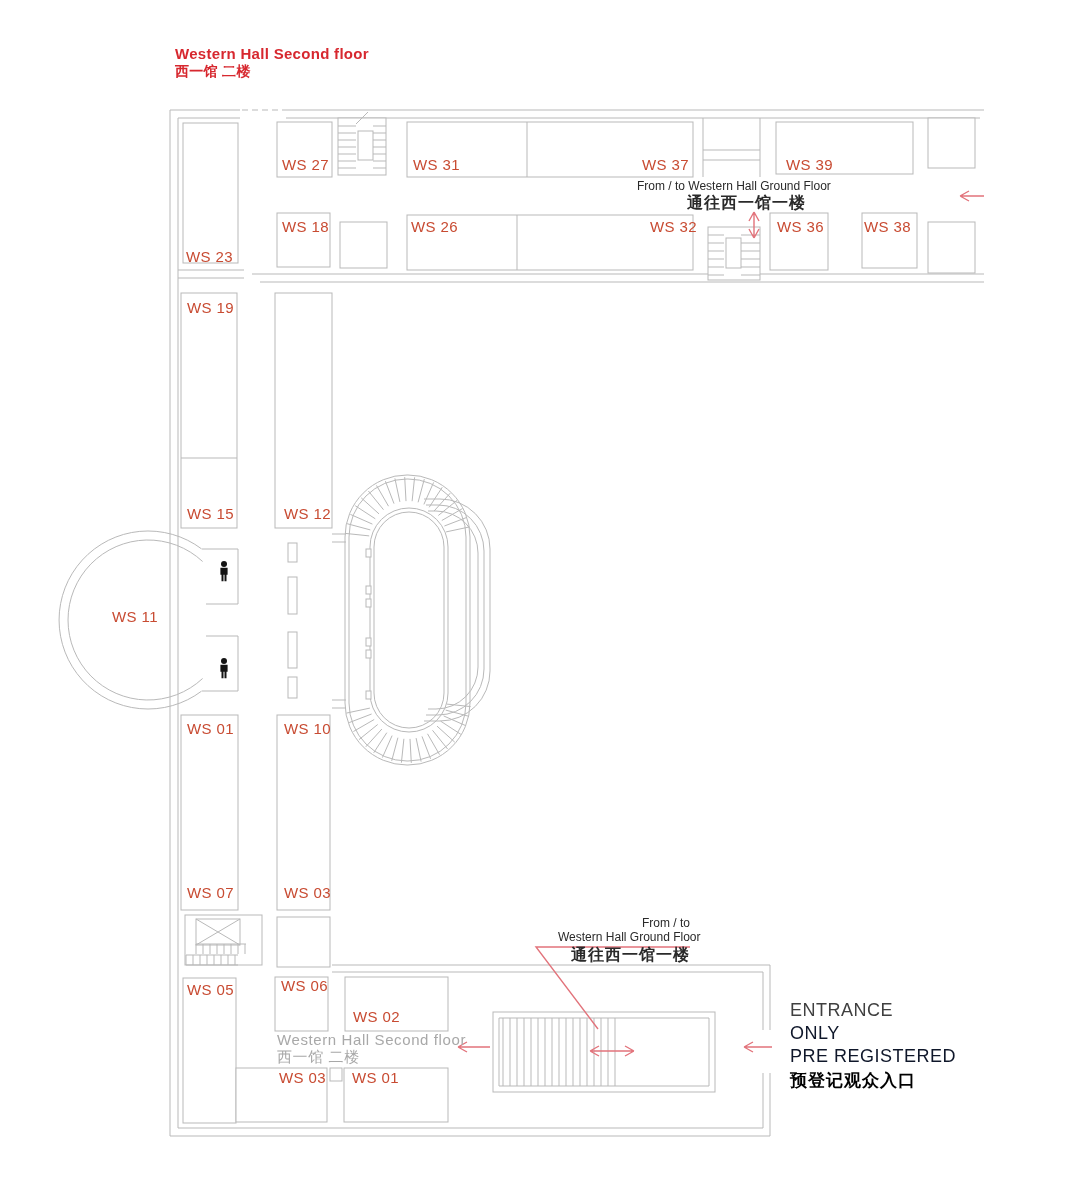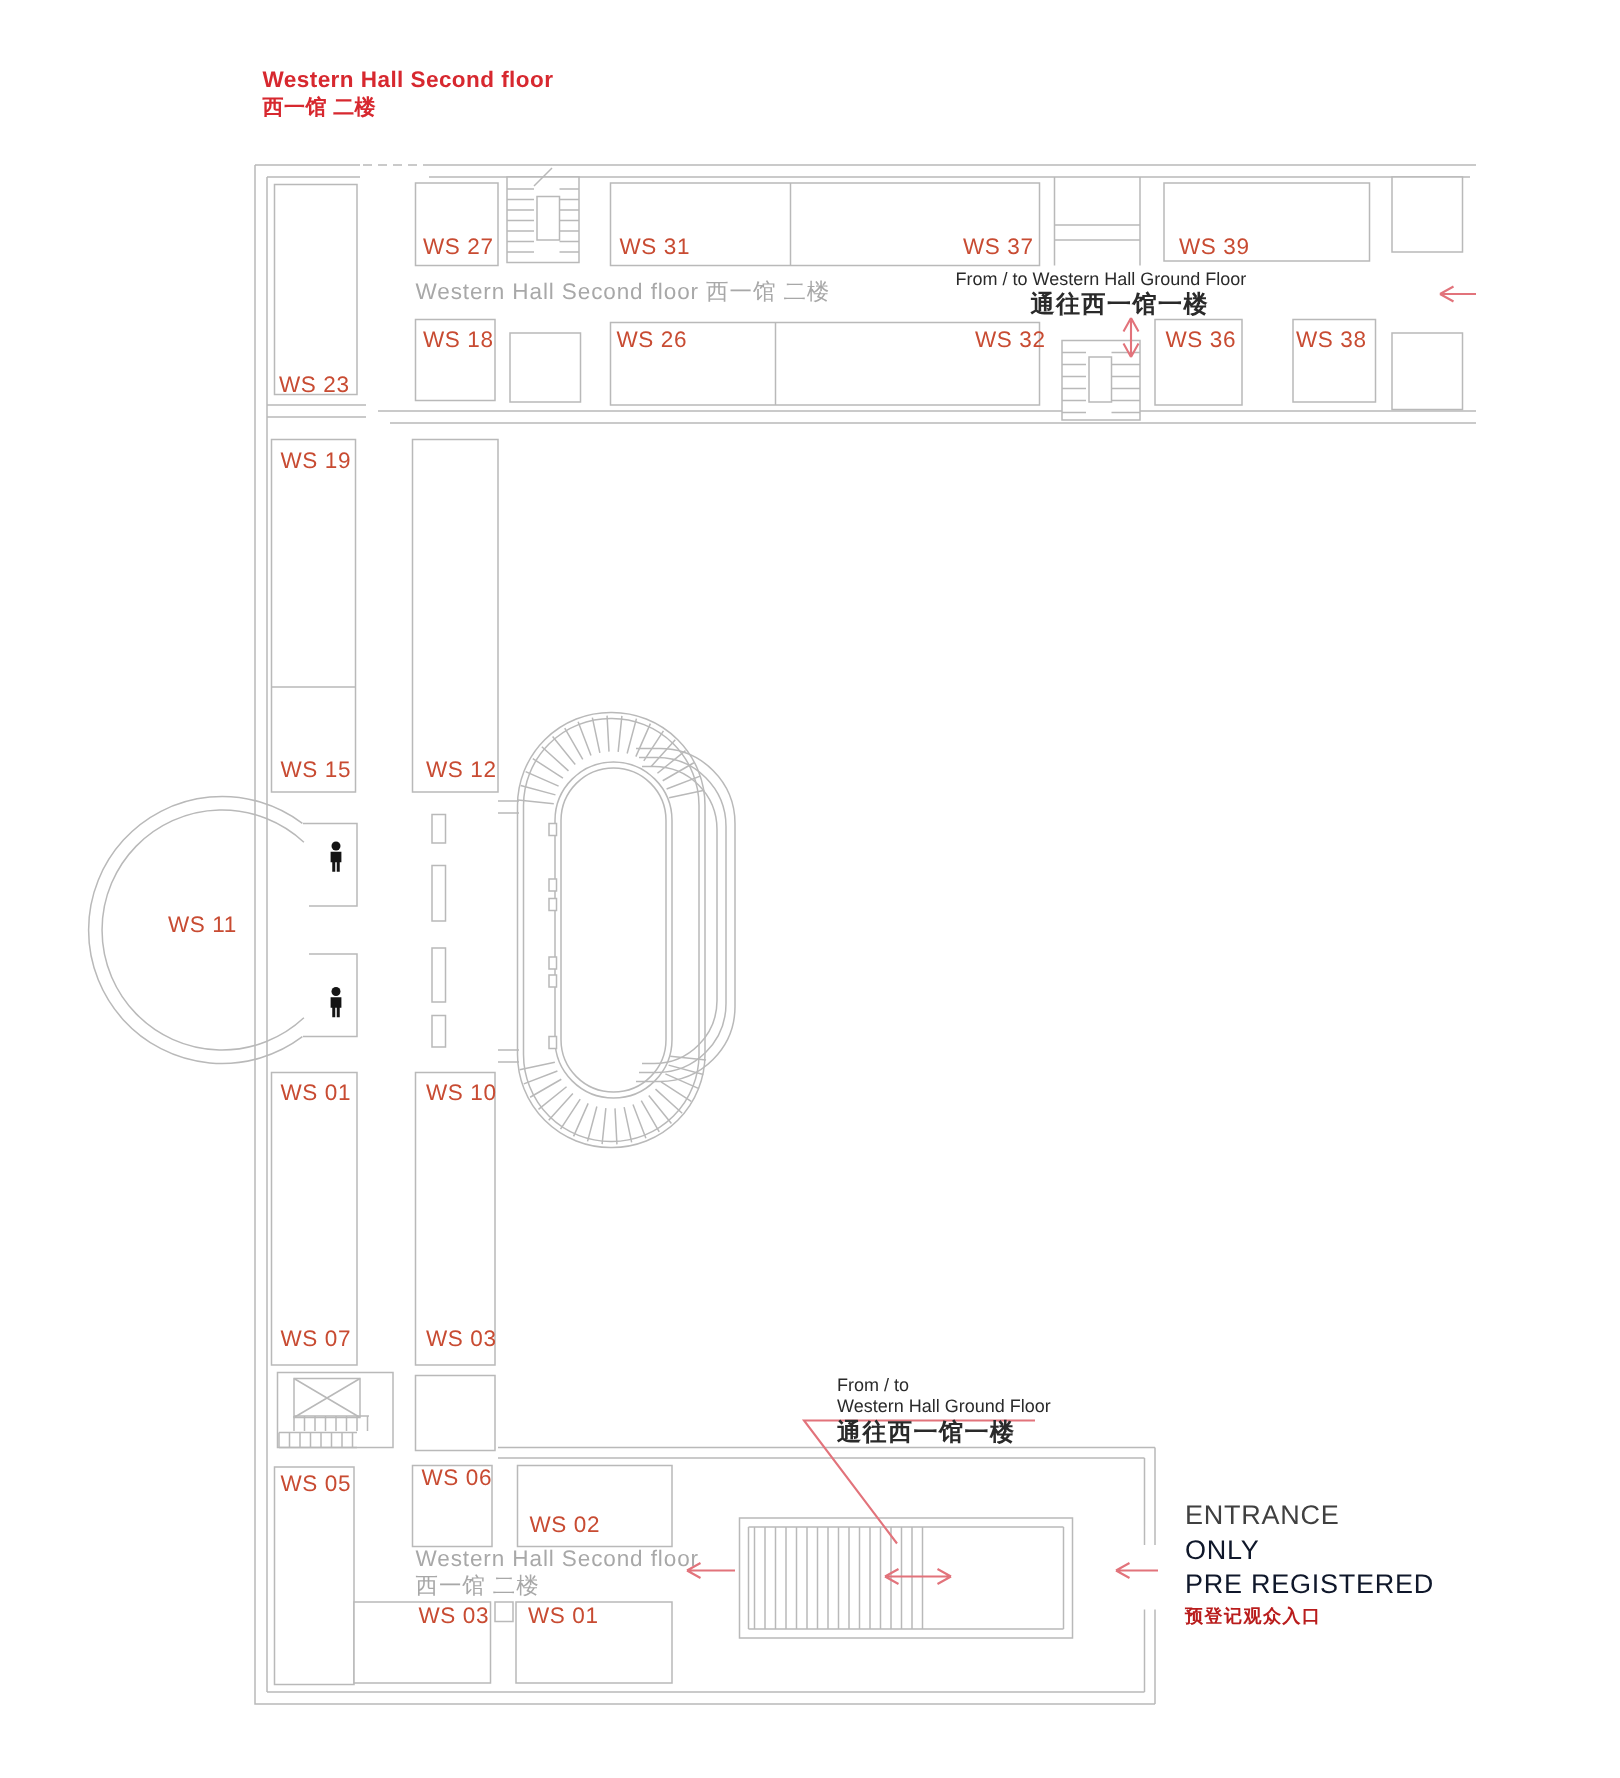--- a/index.html
+++ b/index.html
@@ -12,22 +12,22 @@
   .red{stroke:#e2737b;stroke-width:1.4;fill:none;}
   .person{fill:#141414;stroke:none;}
   .txt{position:absolute;white-space:nowrap;}
   .room-lbl{font-size:15px;color:#c84b32;letter-spacing:.4px;}
   .title-red{font-size:15px;font-weight:bold;color:#d7282f;letter-spacing:.3px;}
   .gray-lbl{font-size:15px;color:#a8a8a8;letter-spacing:.6px;}
   .blk{font-size:12px;color:#2a2a2a;}
   .blk-zh{font-size:16px;color:#2a2a2a;font-weight:bold;letter-spacing:1px;}
   .ent-blk{font-size:18px;color:#404040;letter-spacing:.5px;}
   .ent-red{font-size:18px;color:#0f172a;letter-spacing:.5px;}
-  .ent-zh{font-size:12px;color:#b91c1c;font-weight:bold;letter-spacing:1px;}
-  .ralign{}
+  .ent-zh{font-size:17px;color:#000000;font-weight:bold;letter-spacing:1px;}
+  .ralign{text-align:right;}
 </style>
 </head>
 <body>
 
 <div id="stage">
 
   <svg id="plan" width="1080" height="1185" viewBox="0 0 1080 1185">
     <defs>
       <g id="person">
         <circle cx="0" cy="-7" r="3" class="person"></circle>
@@ -158,21 +158,20 @@
       <path class="red" d="M690,947 H536 L598,1029"></path>
       <path class="red" d="M458,1047 H490 M458,1047 l9,-5 M458,1047 l9,5"></path>
       <path class="red" d="M590,1051 H634 M590,1051 l9,-5 M590,1051 l9,5 M634,1051 l-9,-5 M634,1051 l-9,5"></path>
       <path class="red" d="M744,1047 H772 M744,1047 l9,-5 M744,1047 l9,5"></path>
     </g>
   </svg>
 
   <div class="txt title-red" style="left:175px;top:45px">Western Hall Second floor</div>
   <div class="txt title-red" style="left:175px;top:63px;font-size:14px">西一馆  二楼</div>
 
-  <div class="txt gray-lbl" style="left:277px;top:185px">Western Hall Second floor 西一馆  二楼</div>
 
   <div class="txt blk" style="left:637px;top:179px">From / to Western Hall Ground Floor</div>
   <div class="txt blk-zh" style="left:687px;top:193px">通往西一馆一楼</div>
 
   <div class="txt blk ralign" style="left:558px;top:916px;width:132px">From / to</div>
   <div class="txt blk ralign" style="left:558px;top:930px;width:132px">Western Hall Ground Floor</div>
   <div class="txt blk-zh ralign" style="left:558px;top:945px;width:132px">通往西一馆一楼</div>
 
   <div class="txt gray-lbl" style="left:277px;top:1031px">Western Hall Second floor</div>
   <div class="txt gray-lbl" style="left:277px;top:1048px">西一馆  二楼</div>

